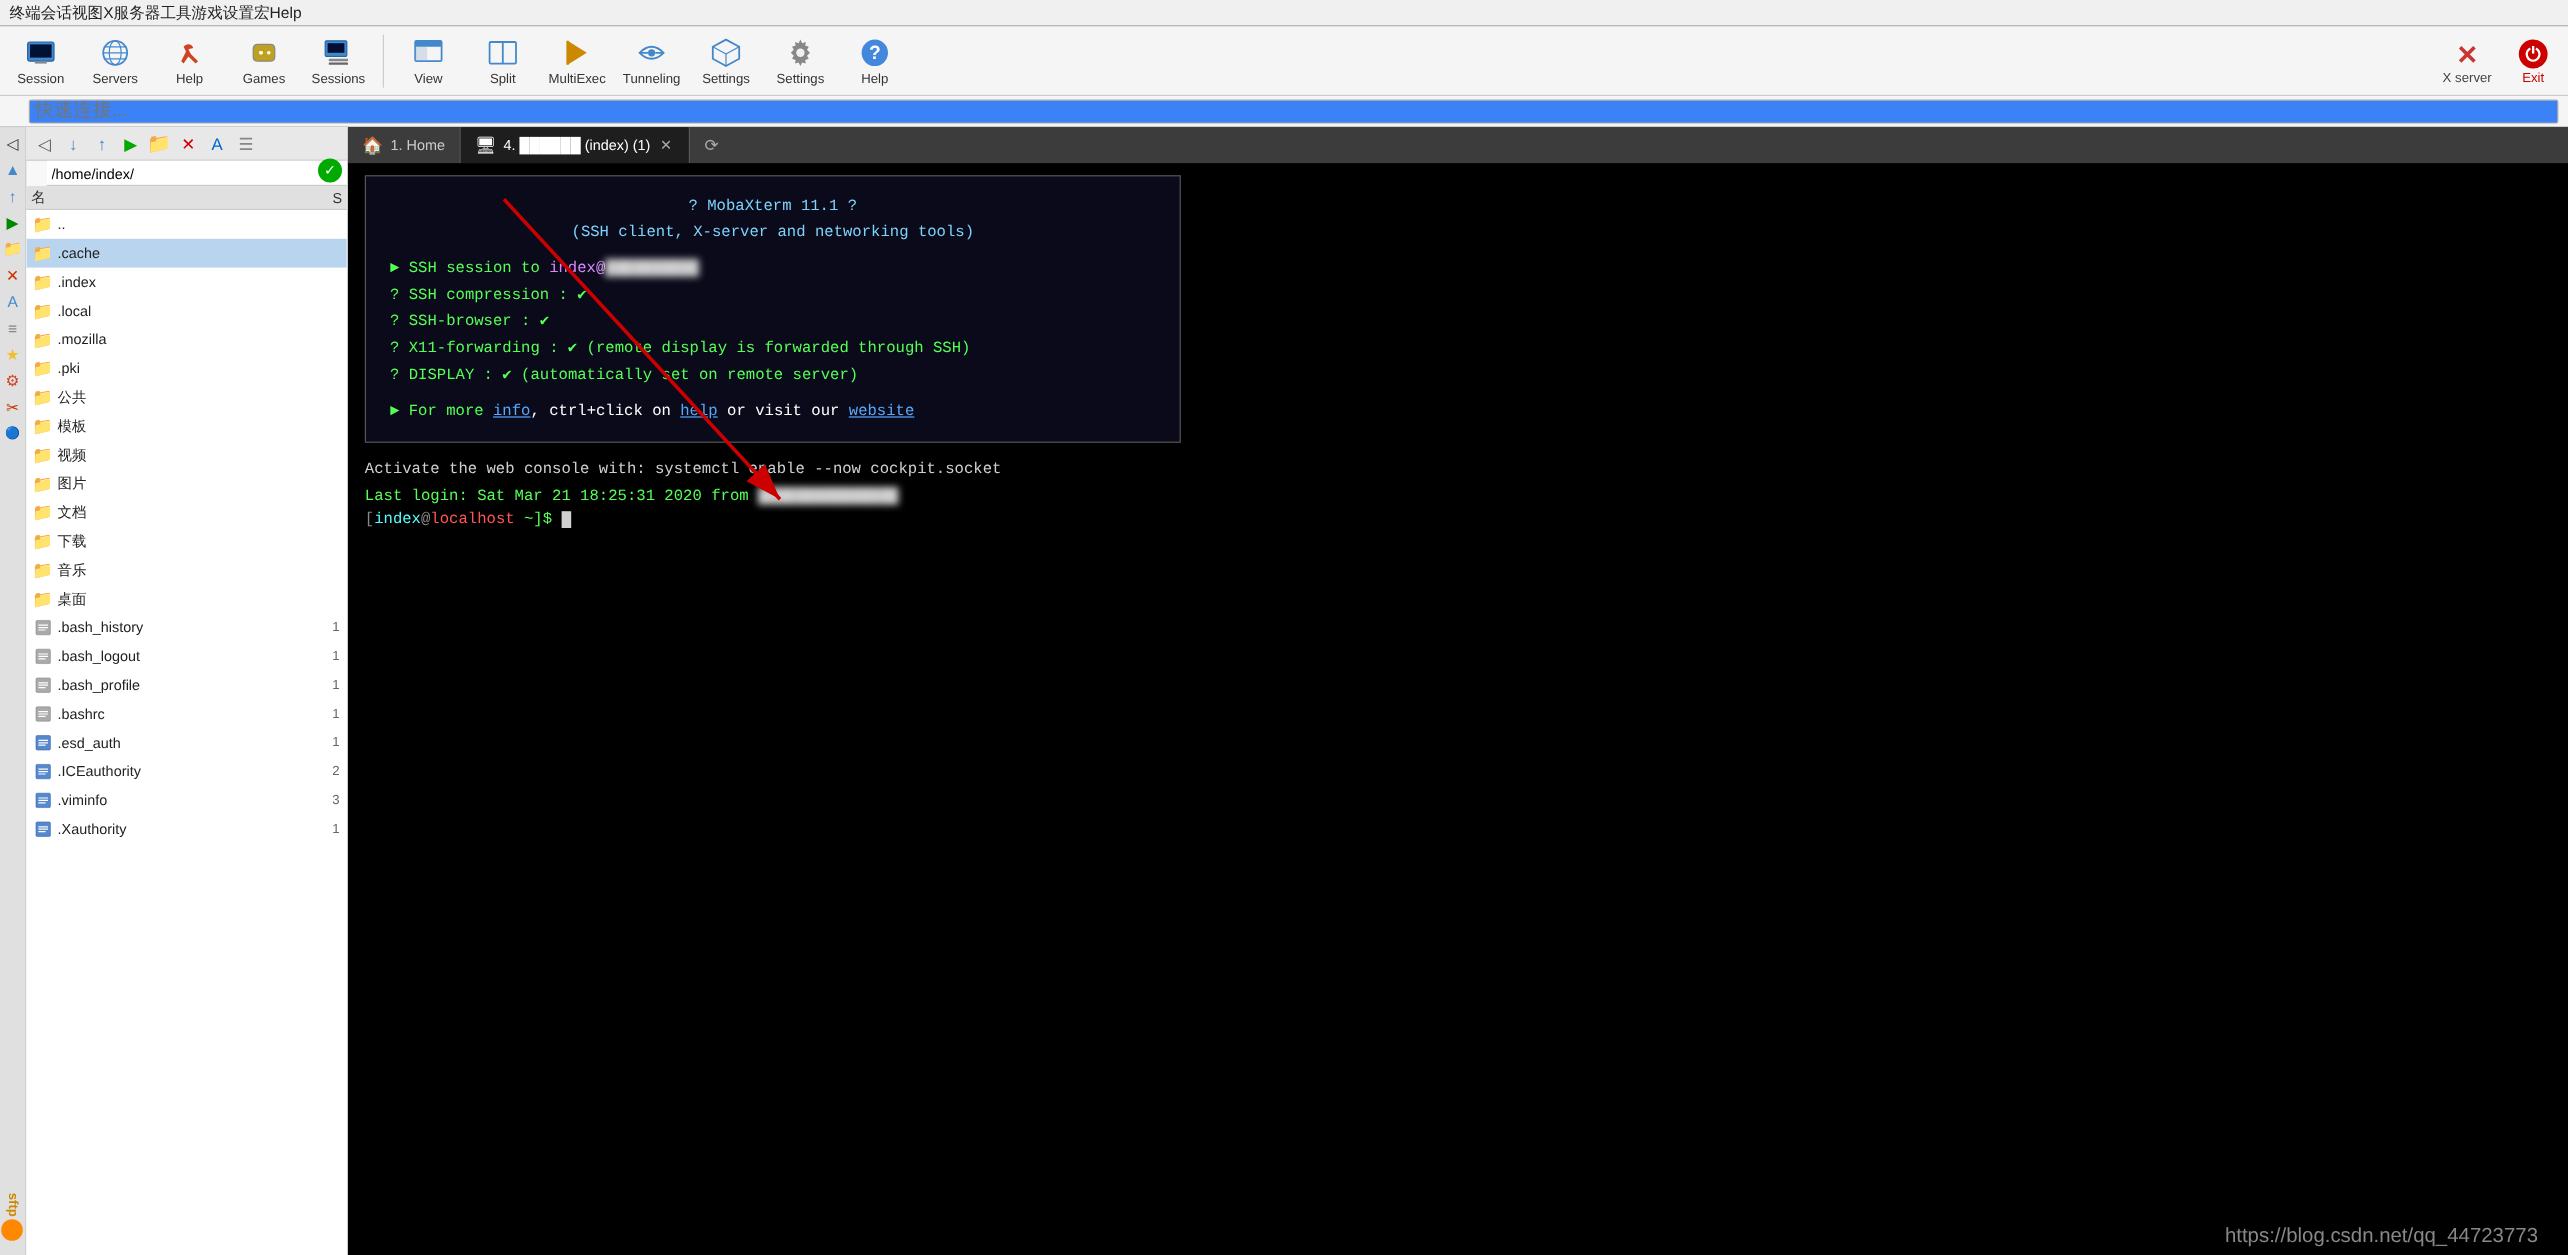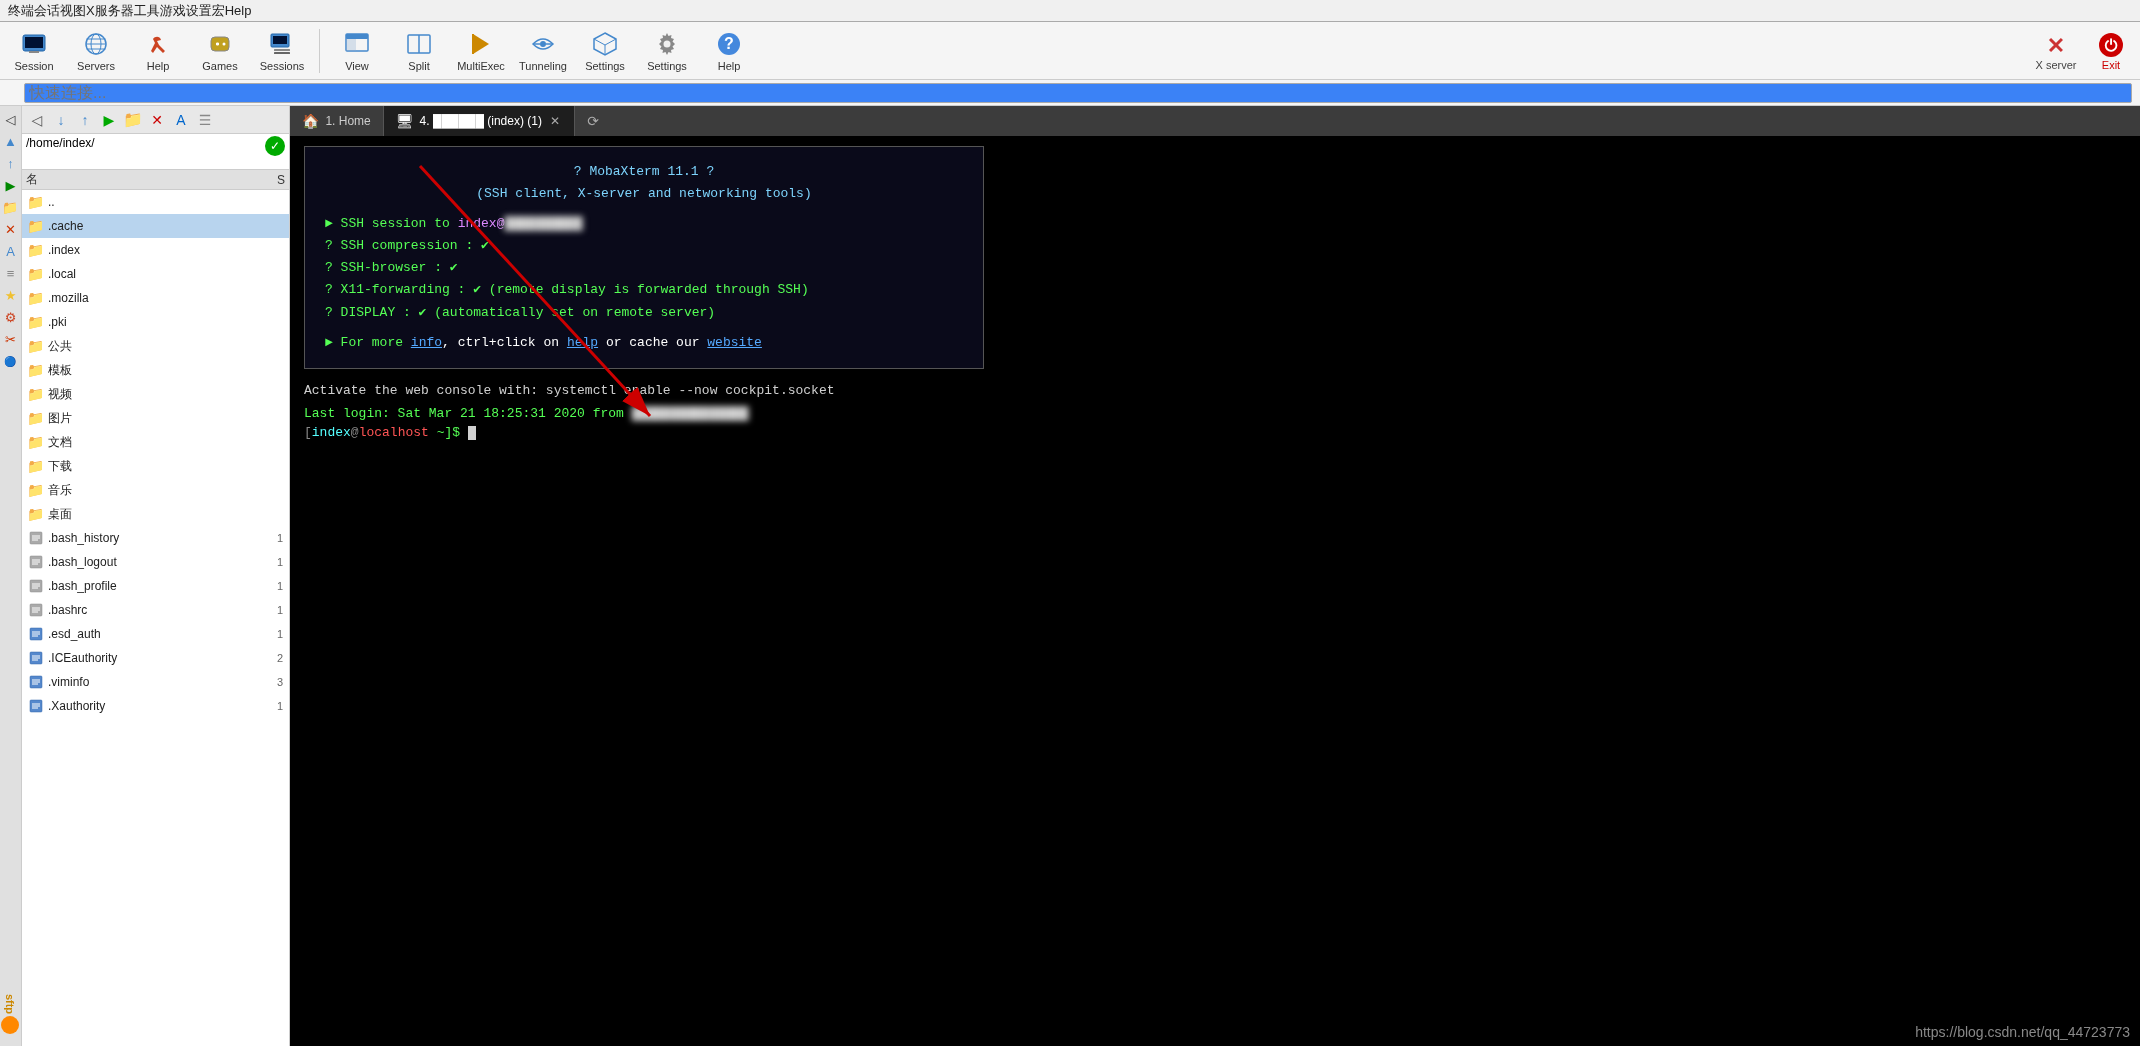--- a/index.html
+++ b/index.html
@@ -150,25 +150,26 @@
       color: #555;
       border: 1px solid transparent;
     }
     .ft-btn.green { color: #00aa00; }
     .ft-btn.red { color: #cc0000; }
     .ft-btn.blue { color: #0066cc; }
 
     
     #path-bar {
       display: flex;
-      align-items: flex-start;
+      align-items: flex-end;
       background: white;
       border-bottom: 1px solid #ccc;
       padding: 2px 4px;
-      height: 36px;
+      height: 21px;
+      margin-left: 17px;
     }
     #path-bar input {
       flex: 1;
       border: none;
       outline: none;
       font-size: 12px;
       background: transparent;
     }
     #path-ok {
       width: 20px;
@@ -326,22 +327,22 @@
       left: 0;
       top: 0;
       width: 100%;
       height: 100%;
     }
 
     
     #watermark {
       position: fixed;
       bottom: 6px;
-      right: 10px;
-      font-size: 14px;
+      right: 25px;
+      font-size: 17px;
       color: #888;
     }
 
     
     .sftp-rotate {
       transform: rotate(90deg);
       color: #cc8800;
       font-size: 11px;
       font-weight: bold;
       cursor: pointer;
@@ -794,21 +795,21 @@
           <span class="term-yellow">(SSH client, X-server and networking tools)</span>
         </div>
         <div style="margin-top:8px;">
           <span class="term-green">► SSH session to </span><span class="term-purple">index@</span><span class="term-blurred">██████████</span>
         </div>
         <div><span class="term-green">? SSH compression : ✔</span></div>
         <div><span class="term-green">? SSH-browser    : ✔</span></div>
         <div><span class="term-green">? X11-forwarding  : ✔  (remote display is forwarded through SSH)</span></div>
         <div><span class="term-green">? DISPLAY         : ✔  (automatically set on remote server)</span></div>
         <div style="margin-top:8px;">
-          <span class="term-green">► For more </span><span class="term-cyan term-link">info</span><span class="term-white">, ctrl+click on </span><span class="term-link">help</span><span class="term-white"> or cache our </span><span class="term-link">website</span>
+          <span class="term-green">► For more </span><span class="term-cyan term-link">info</span><span class="term-white">, ctrl+click on </span><span class="term-link">help</span><span class="term-white"> or visit our </span><span class="term-link">website</span>
         </div>
       </div>
 
       <div style="color:#d0d0d0; margin-bottom:8px;">Activate the web console with: systemctl enable --now cockpit.socket</div>
       <div style="margin-bottom:4px;">
         <span class="term-green">Last login: Sat Mar 21 18:25:31 2020 from </span><span class="term-blurred">███████████████</span>
       </div>
 
       <div>
         <span style="color:#888;">[</span><span class="term-cyan">index</span><span style="color:#888;">@</span><span class="term-red">localhost</span><span class="term-green"> ~]$ </span><span class="cursor"></span>

